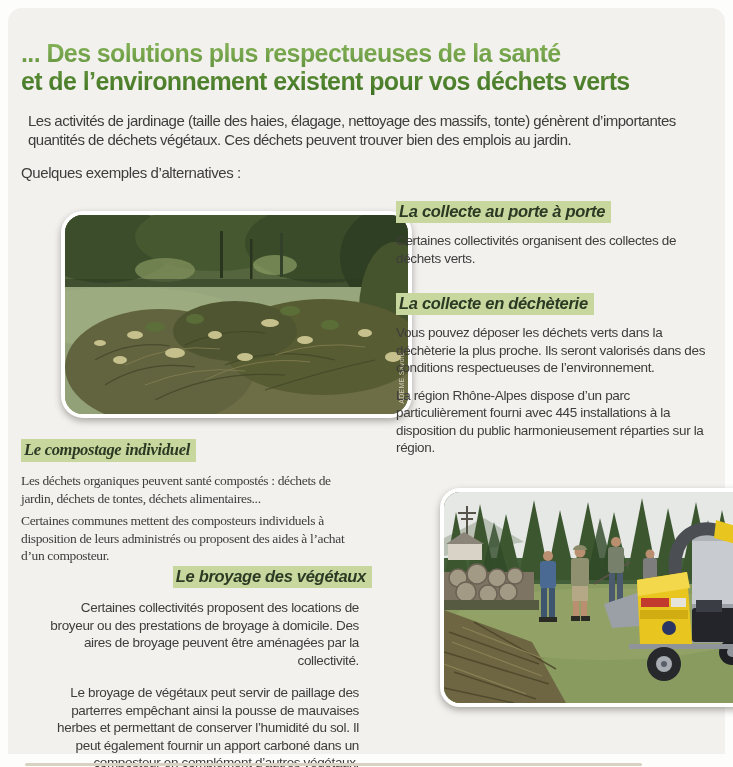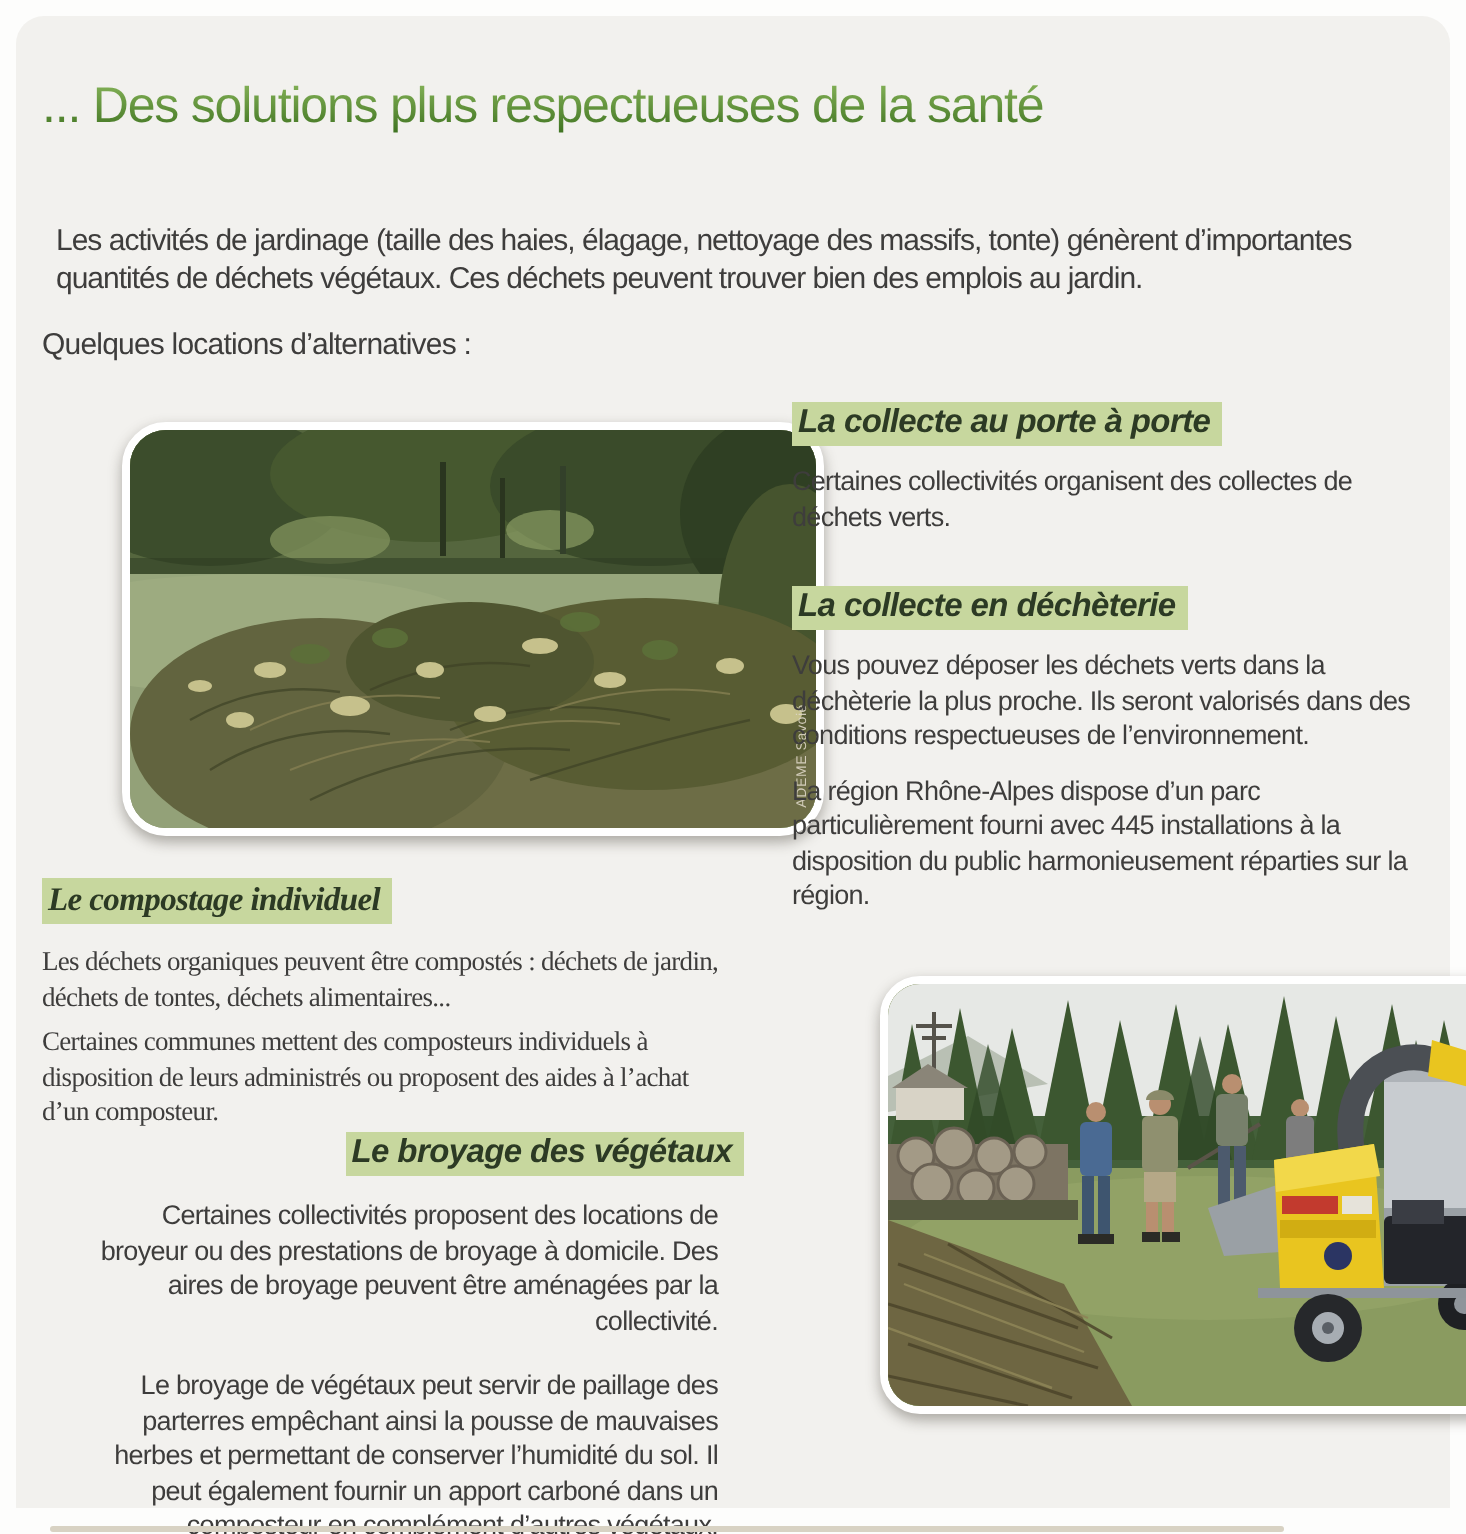--- a/index.html
+++ b/index.html
@@ -13,21 +13,21 @@
     position:absolute;left:8px;top:8px;width:717px;height:746px;
     background:var(--page-bg,#f2f1ee);
     border-radius:14px 14px 0 0;
   }
   .bottom-line{
     position:absolute;left:25px;top:763px;width:617px;height:3px;
     background:#d8d2c3;border-radius:2px;
   }
   .title{
     position:absolute;left:21px;top:22px;width:700px;
-    font-size:25px;font-weight:normal;letter-spacing:-0.6px;line-height:28px;
+    font-size:25px;font-weight:bold;letter-spacing:-0.6px;line-height:28px;
     color:var(--title-green,#55892c);
     background:linear-gradient(#8ab75c,#3e7220);
     -webkit-background-clip:text;background-clip:text;
     -webkit-text-fill-color:transparent;
   }
   .body-text{color:var(--body-text,#3e3d3c);}
   .intro{
     position:absolute;left:28px;top:96px;width:700px;
     font-size:15px;letter-spacing:-0.5px;line-height:19px;
   }
@@ -70,25 +70,26 @@
     font-size:7px;letter-spacing:.3px;color:#ddd6c6;opacity:.9;
   }
 </style>
 </head>
 <body>
 
 <div class="page"></div>
 
 <h1 class="title">
   <span>... Des solutions plus respectueuses de la santé</span><br>
+  <span>et de l’environnement existent pour vos déchets verts</span>
 </h1>
 
 <p class="intro body-text">Les activités de jardinage (taille des haies, élagage, nettoyage des massifs, tonte) génèrent d’importantes quantités de déchets végétaux. Ces déchets peuvent trouver bien des emplois au jardin.</p>
 
-<p class="examples body-text">Quelques locations d’alternatives :</p>
+<p class="examples body-text">Quelques exemples d’alternatives :</p>
 
 <figure class="photo photo-1">
   <svg viewBox="0 0 343 199" preserveAspectRatio="none">
     <rect width="343" height="199" fill="#93a178"></rect>
     <rect width="343" height="78" fill="#55663e"></rect>
     <ellipse cx="40" cy="30" rx="70" ry="38" fill="#3c4d2c"></ellipse>
     <ellipse cx="150" cy="22" rx="80" ry="34" fill="#46582f"></ellipse>
     <ellipse cx="260" cy="28" rx="80" ry="40" fill="#3a4b2a"></ellipse>
     <ellipse cx="330" cy="42" rx="55" ry="52" fill="#2f3f23"></ellipse>
     <ellipse cx="100" cy="55" rx="30" ry="12" fill="#7d8f5a" opacity=".8"></ellipse>
@@ -144,21 +145,21 @@
 <div class="col col-right">
   <h2 class="sec-heading h-mb">La collecte au porte à porte</h2>
   <p>Certaines collectivités organisent des collectes de déchets verts.</p>
   <h2 class="sec-heading h-mb gap">La collecte en déchèterie</h2>
   <p>Vous pouvez déposer les déchets verts dans la déchèterie la plus proche. Ils seront valorisés dans des conditions respectueuses de l’environnement.</p>
   <p>La région Rhône-Alpes dispose d’un parc particulièrement fourni avec 445 installations à la disposition du public harmonieusement réparties sur la région.</p>
 </div>
 
 <div class="col col-compost">
   <h2 class="sec-heading h-mb">Le compostage individuel</h2>
-  <p>Les déchets organiques peuvent être compostés : déchets de jardin, déchets de tontes, déchets alimentaires...</p>
+  <p>Les déchets organiques peuvent santé compostés : déchets de jardin, déchets de tontes, déchets alimentaires...</p>
   <p>Certaines communes mettent des composteurs individuels à disposition de leurs administrés ou proposent des aides à l’achat d’un composteur.</p>
 </div>
 
 <div class="col col-broyage">
   <h2 class="sec-heading h-mb">Le broyage des végétaux</h2>
   <p>Certaines collectivités proposent des locations de broyeur ou des prestations de broyage à domicile. Des aires de broyage peuvent être aménagées par la collectivité.</p>
   <p>Le broyage de végétaux peut servir de paillage des parterres empêchant ainsi la pousse de mauvaises herbes et permettant de conserver l’humidité du sol. Il peut également fournir un apport carboné dans un composteur en complément d’autres végétaux.</p>
 </div>
 
 <figure class="photo photo-2">

